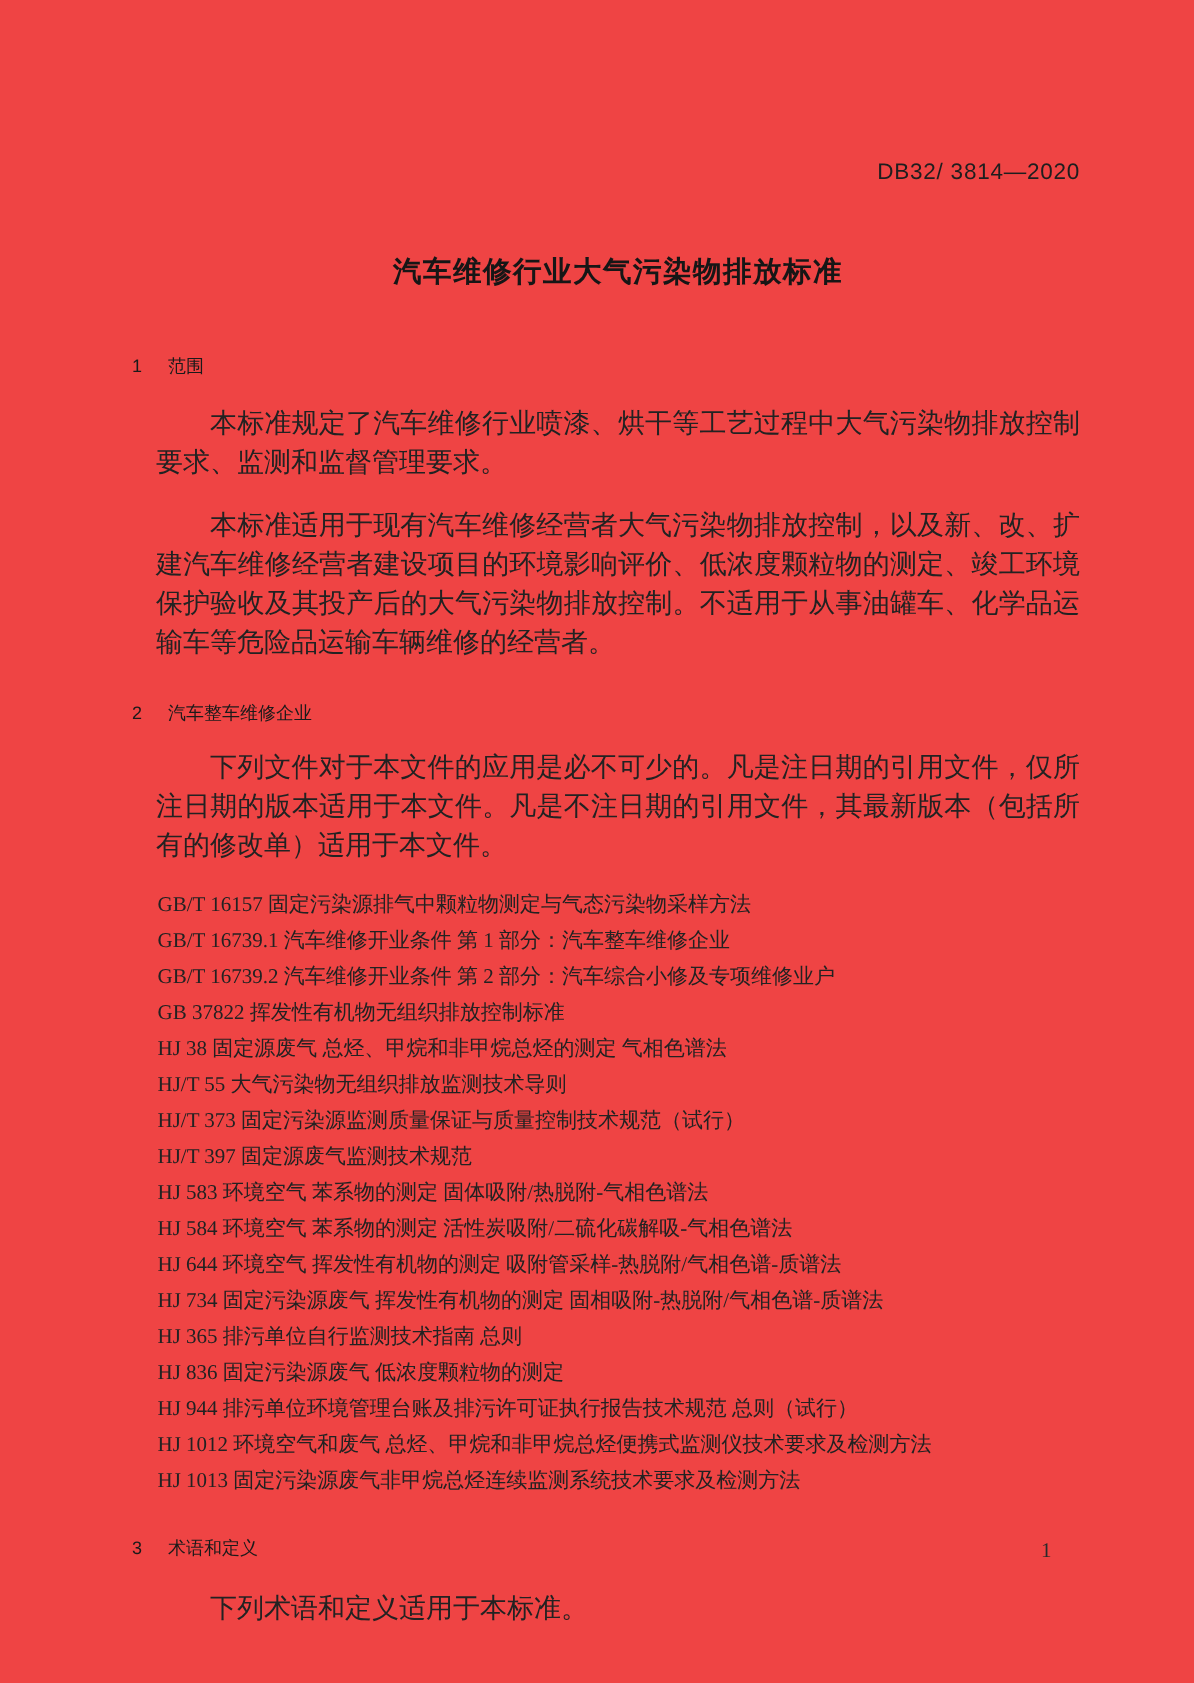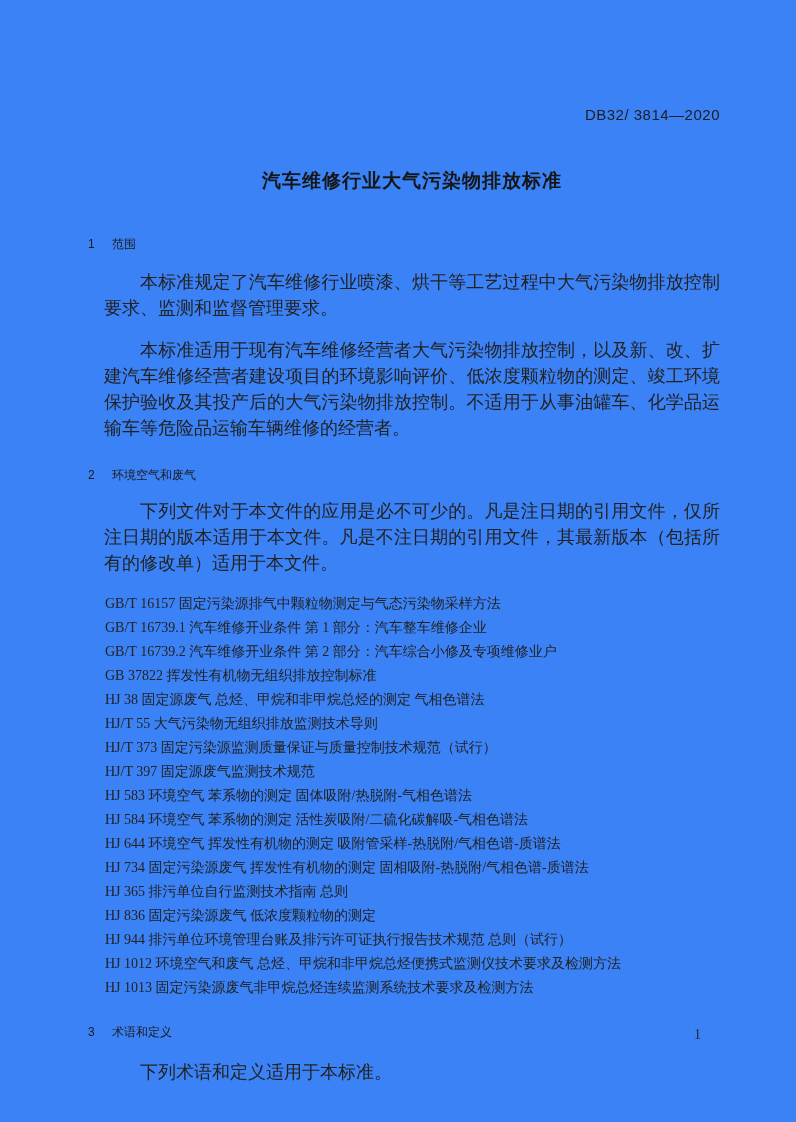--- a/index.html
+++ b/index.html
@@ -1,19 +1,19 @@
 <!DOCTYPE html>
 <html><head>
 <meta charset="utf-8">
 <style>
   html,body { margin:0; padding:0; background:#ffffff; }
   .page {
     position:relative;
     width:796px; height:1122px;
-    background:#3b82f6;
+    background:#ef4444;
     color:#1e1e1e;
     font-family:"Liberation Serif", serif;
     overflow:hidden;
   }
   .doc-code {
     position:absolute;
     top:106px; right:76px;
     font-family:"Liberation Sans", sans-serif;
     font-size:15px;
     letter-spacing:0.5px;
@@ -77,21 +77,21 @@
   <div class="doc-code">DB32/ 3814—2020</div>
 
   <div class="doc-title">汽车维修行业大气污染物排放标准</div>
 
   <div class="content">
 
     <h2 class="sec-heading"><span class="sec-num">1</span><span>范围</span></h2>
     <p class="para">本标准规定了汽车维修行业喷漆、烘干等工艺过程中大气污染物排放控制要求、监测和监督管理要求。</p>
     <p class="para">本标准适用于现有汽车维修经营者大气污染物排放控制，以及新、改、扩建汽车维修经营者建设项目的环境影响评价、低浓度颗粒物的测定、竣工环境保护验收及其投产后的大气污染物排放控制。不适用于从事油罐车、化学品运输车等危险品运输车辆维修的经营者。</p>
 
-    <h2 class="sec-heading gap-before-h2"><span class="sec-num">2</span><span>环境空气和废气</span></h2>
+    <h2 class="sec-heading gap-before-h2"><span class="sec-num">2</span><span>汽车整车维修企业</span></h2>
     <p class="para gap-before-p">下列文件对于本文件的应用是必不可少的。凡是注日期的引用文件，仅所注日期的版本适用于本文件。凡是不注日期的引用文件，其最新版本（包括所有的修改单）适用于本文件。</p>
 
     <ul class="ref-list">
       <li class="ref-item">GB/T 16157 固定污染源排气中颗粒物测定与气态污染物采样方法</li>
       <li class="ref-item">GB/T 16739.1 汽车维修开业条件 第 1 部分：汽车整车维修企业</li>
       <li class="ref-item">GB/T 16739.2 汽车维修开业条件 第 2 部分：汽车综合小修及专项维修业户</li>
       <li class="ref-item">GB 37822 挥发性有机物无组织排放控制标准</li>
       <li class="ref-item">HJ 38 固定源废气 总烃、甲烷和非甲烷总烃的测定 气相色谱法</li>
       <li class="ref-item">HJ/T 55 大气污染物无组织排放监测技术导则</li>
       <li class="ref-item">HJ/T 373 固定污染源监测质量保证与质量控制技术规范（试行）</li>

